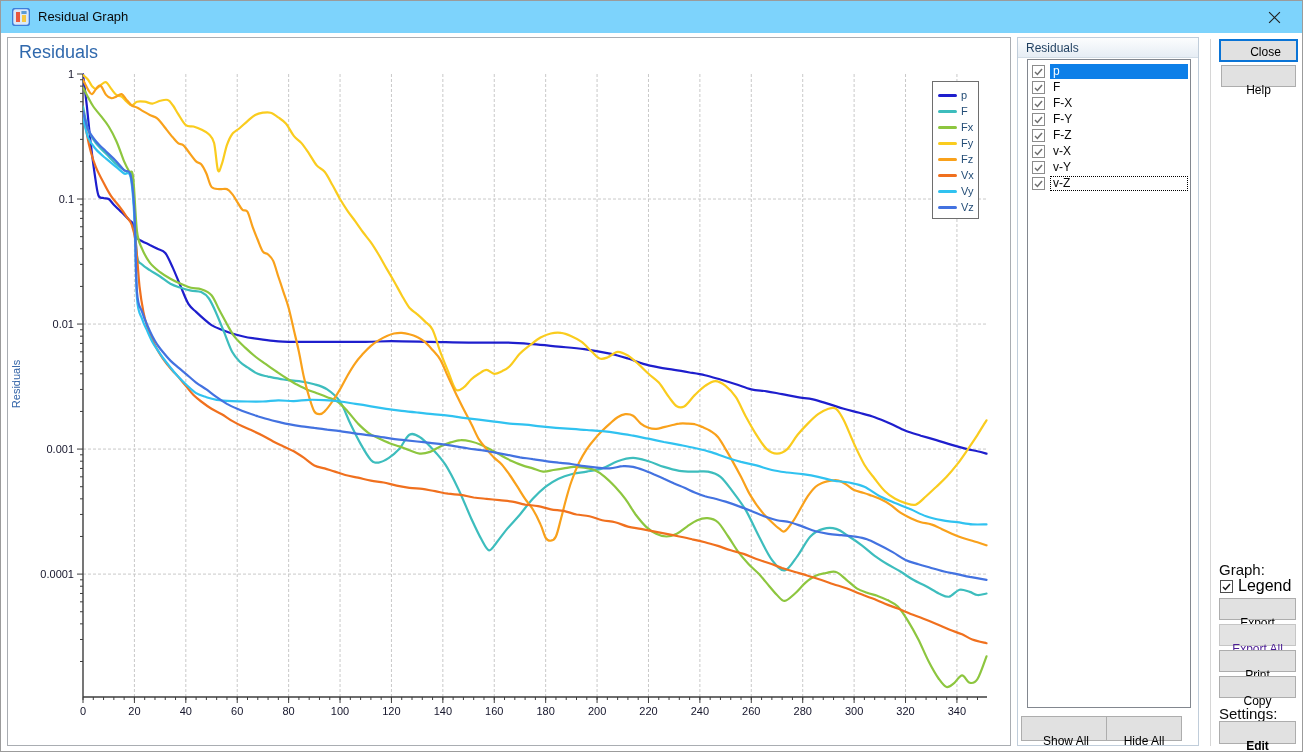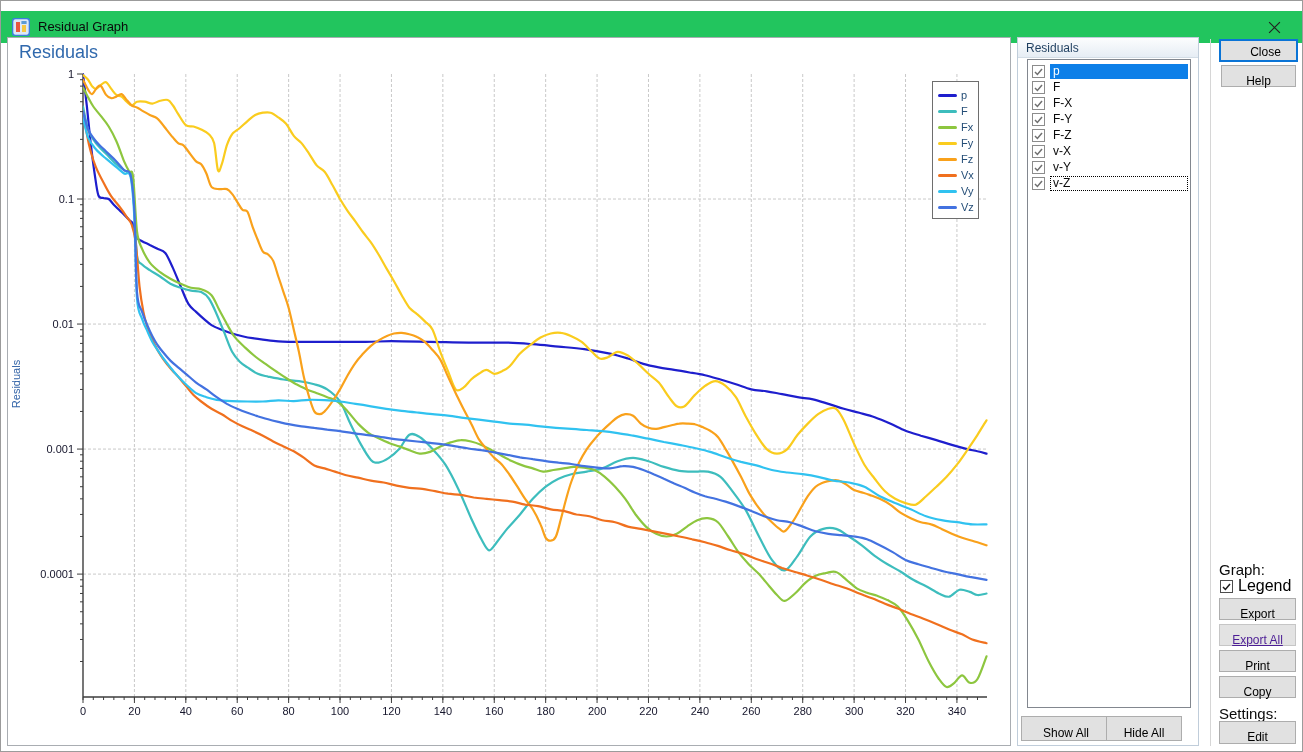--- a/index.html
+++ b/index.html
@@ -4,21 +4,21 @@
 <style>
   * { box-sizing: border-box; margin: 0; padding: 0; }
   html,body { width:1303px; height:752px; overflow:hidden; }
   body {
     font-family: "Liberation Sans", sans-serif;
     background:#ffffff; color:#000;
     border:1px solid #9b9b9b;
     position:relative;
   }
   
-  .titlebar { position:absolute; left:0; top:10px; width:100%; height:32px; background:#22c55e;text-decoration:underline; }
+  .titlebar { position:absolute; left:0; top:0; width:100%; height:32px; background:#7dd3fc;text-decoration:underline; }
   .titlebar-icon { position:absolute; left:11px; top:7px; width:18px; height:18px; }
   .titlebar-text { position:absolute; left:37px; top:8px; font-size:13px; color:#0a0a0a; }
   .close-btn { position:absolute; right:8px; top:2px; width:40px; height:28px; display:flex; align-items:center; justify-content:center; cursor:pointer; }
   .close-btn svg { width:13px; height:13px; }
 
   
   .chart-panel { position:absolute; left:6px; top:36px; width:1004px; height:709px;
     background:#fff; border:1px solid #a9adb2; }
   .chart-title { position:absolute; left:11px; top:4px; font-size:18px; color:#3069ad; }
   #chart-svg { position:absolute; left:0; top:0; }
@@ -43,21 +43,21 @@
   .cb { width:13px; height:13px; background:#fff; border:1px solid #8c8c8c; margin:0 5px 0 2px;
     position:relative; flex:0 0 auto; }
   .cb svg { position:absolute; left:1px; top:2px; width:9px; height:8px; }
   .row-label { font-size:12px; color:#0a0a0a; padding:1px 3px; flex:1 1 auto; line-height:13px; }
   .list-row.selected .row-label { background:#0d7fe8; color:#fff; }
   .list-row.focused .row-label { outline:1px dotted #000; outline-offset:-1px; }
 
   
   .btn { position:absolute; height:22px; background:#e1e1e1; border:1px solid #adadad;
     font-family:"Liberation Sans", sans-serif; font-size:12px; color:#000; text-align:center;
-    padding-top:8px; cursor:pointer; }
+    padding-top:17px; cursor:pointer; }
   .btn.default-focus { border:2px solid #0a74d6; height:23px; padding-top:3px;padding-left:14px; }
   .btn.disabled { color:#4c1d95; border-color:#c6c6c6; background:#e3e3e3; cursor:default;text-decoration:underline; }
   .separator { position:absolute; left:1209px; top:38px; width:1px; height:707px; background:#d6d6d6; }
   .side-label { position:absolute; font-size:15px; color:#0a0a0a; }
   .legend-check-row { position:absolute; left:1219px; top:576px; display:flex; align-items:center; }
   .cb2 { width:13px; height:13px; border:1px solid #4d4d4d; background:#fff; position:relative; flex:0 0 auto; }
   .cb2 svg { position:absolute; left:1px; top:2px; width:9px; height:8px; }
   .legend-check-label { font-size:16px; margin-left:5px; }
 
   
@@ -426,13 +426,13 @@
         <path d="M1 4 L3.4 6.5 L8 1" fill="none" stroke="#1a1a1a" stroke-width="1.5"></path>
       </svg>
   </span>
   <span class="legend-check-label">Legend</span>
 </div>
 <button class="btn" style="left:1218px; top:597px; width:77px;">Export</button>
 <button class="btn disabled" style="left:1218px; top:623px; width:77px;">Export All</button>
 <button class="btn" style="left:1218px; top:649px; width:77px;">Print</button>
 <button class="btn" style="left:1218px; top:675px; width:77px;">Copy</button>
 <div class="side-label" style="left:1218px; top:704px;">Settings:</div>
-<button class="btn" style="left:1218px; top:720px; width:77px; height:23px;">Edit</button>
+<button class="btn" style="left:1218px; top:720px; width:77px; height:23px;font-weight:bold;">Edit</button>
 
 </body></html>

